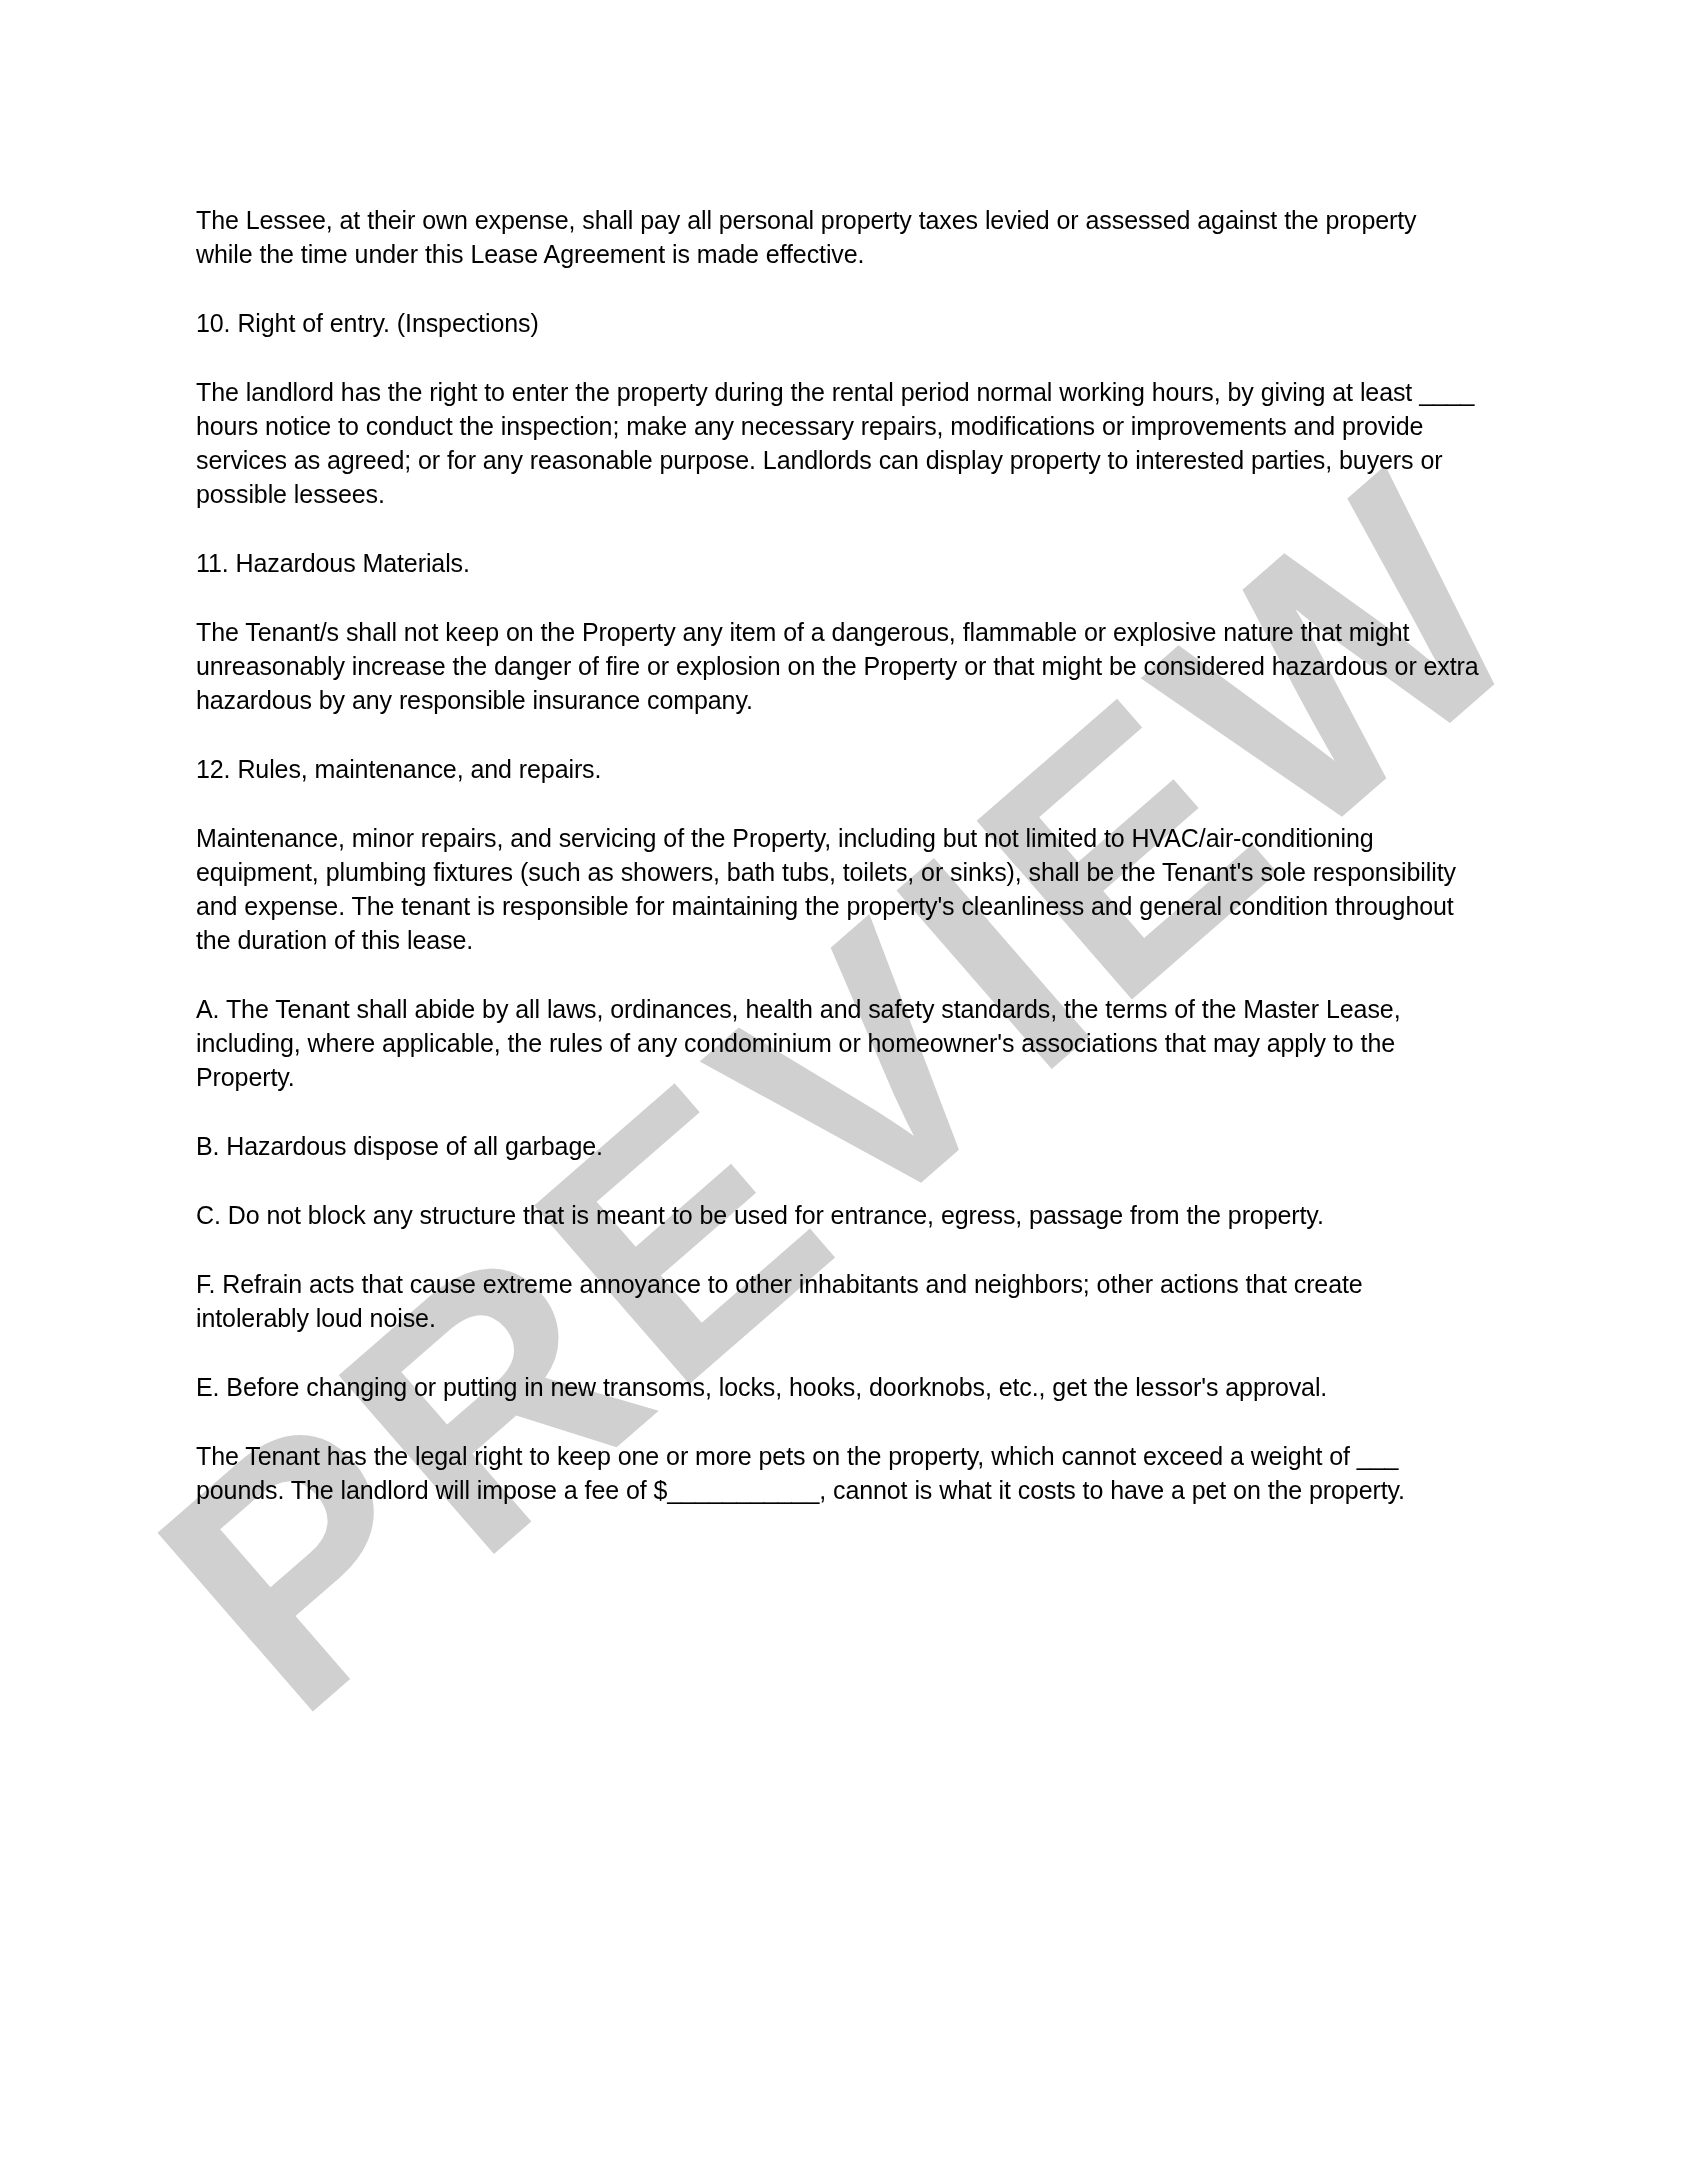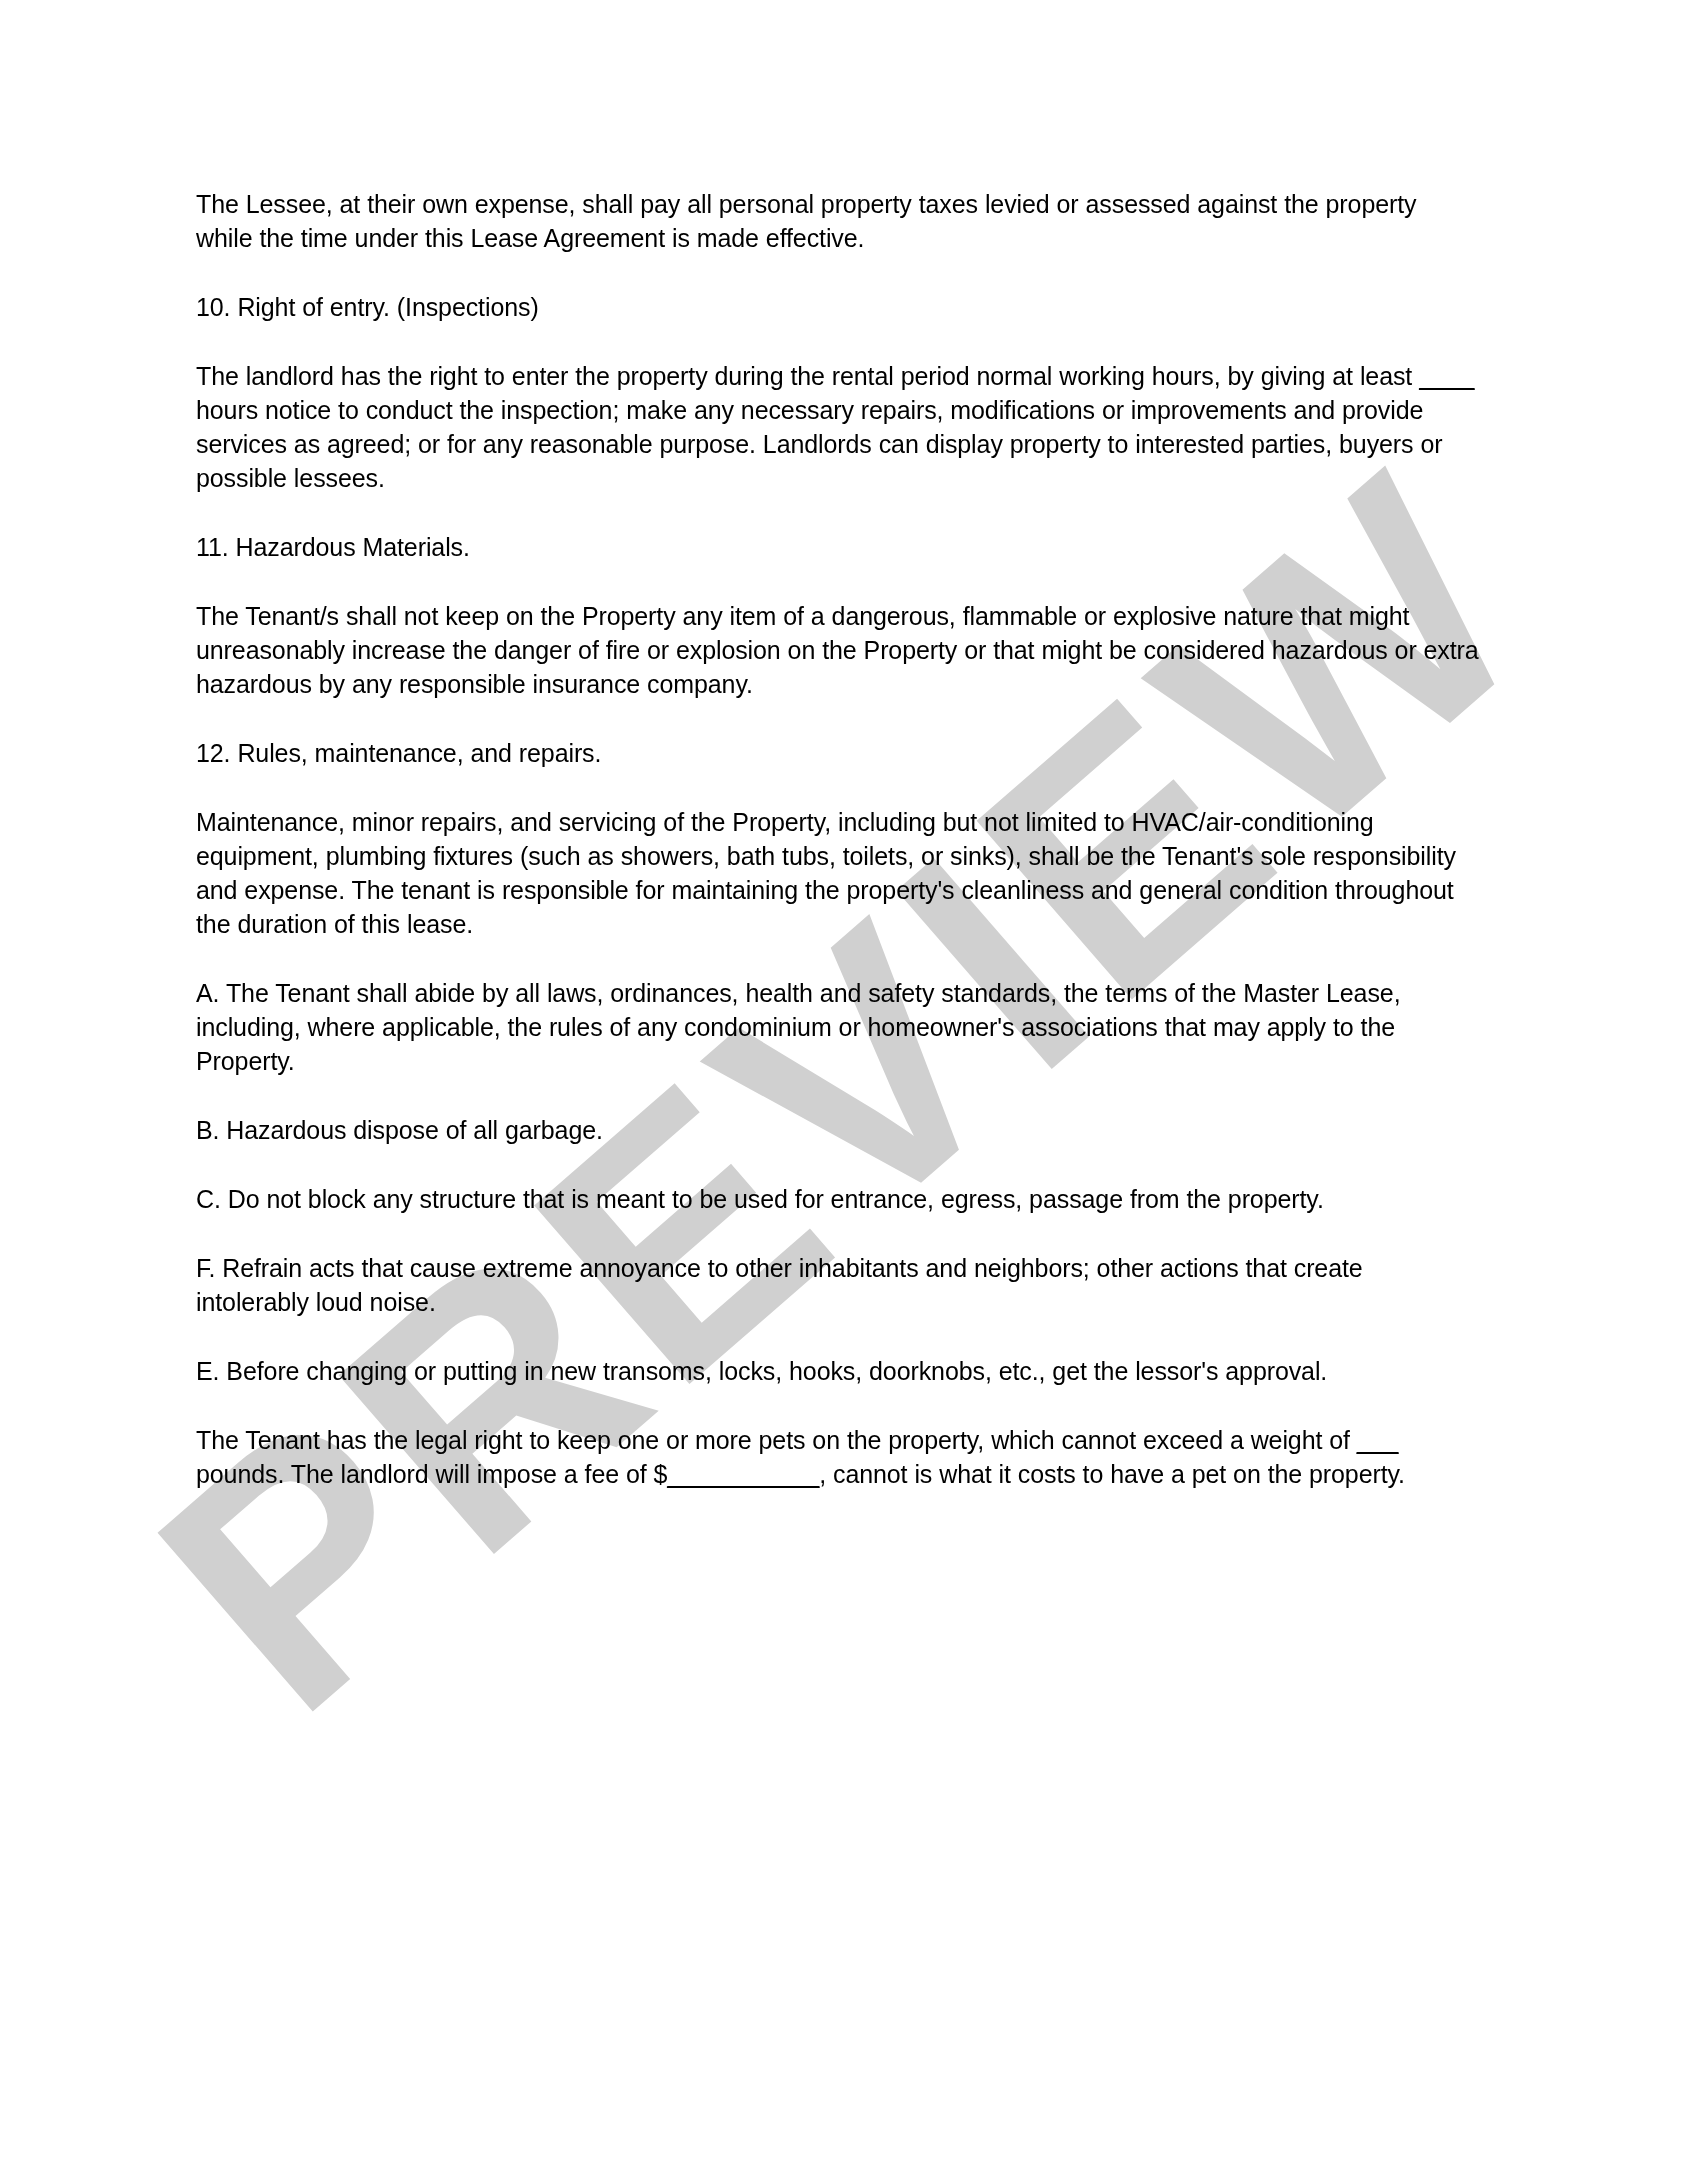--- a/index.html
+++ b/index.html
@@ -42,39 +42,38 @@
     line-height: 1;
     color: #d0d0d0;
     white-space: nowrap;
     user-select: none;
   }
 
   
   #doc {
     position: absolute;
     left: 196px;
-    top: 187px;
+    top: 203px;
     width: 1283px;
     z-index: 2;
   }
 
   .para {
     font-size: 25px;
     line-height: 34px;
     color: #000000;
     margin: 0 0 35px 0;
     text-align: left;
     letter-spacing: -0.1px;
     word-spacing: 0.1px;
   }
   .para:last-child { margin-bottom: 0; }
 
   
   .blank {
-    text-decoration: underline;
     text-decoration-thickness: 2px;
     text-underline-offset: 3.3px;
     white-space: pre;
   }
 </style>
 </head>
 <body>
 
 <div id="page">
 

